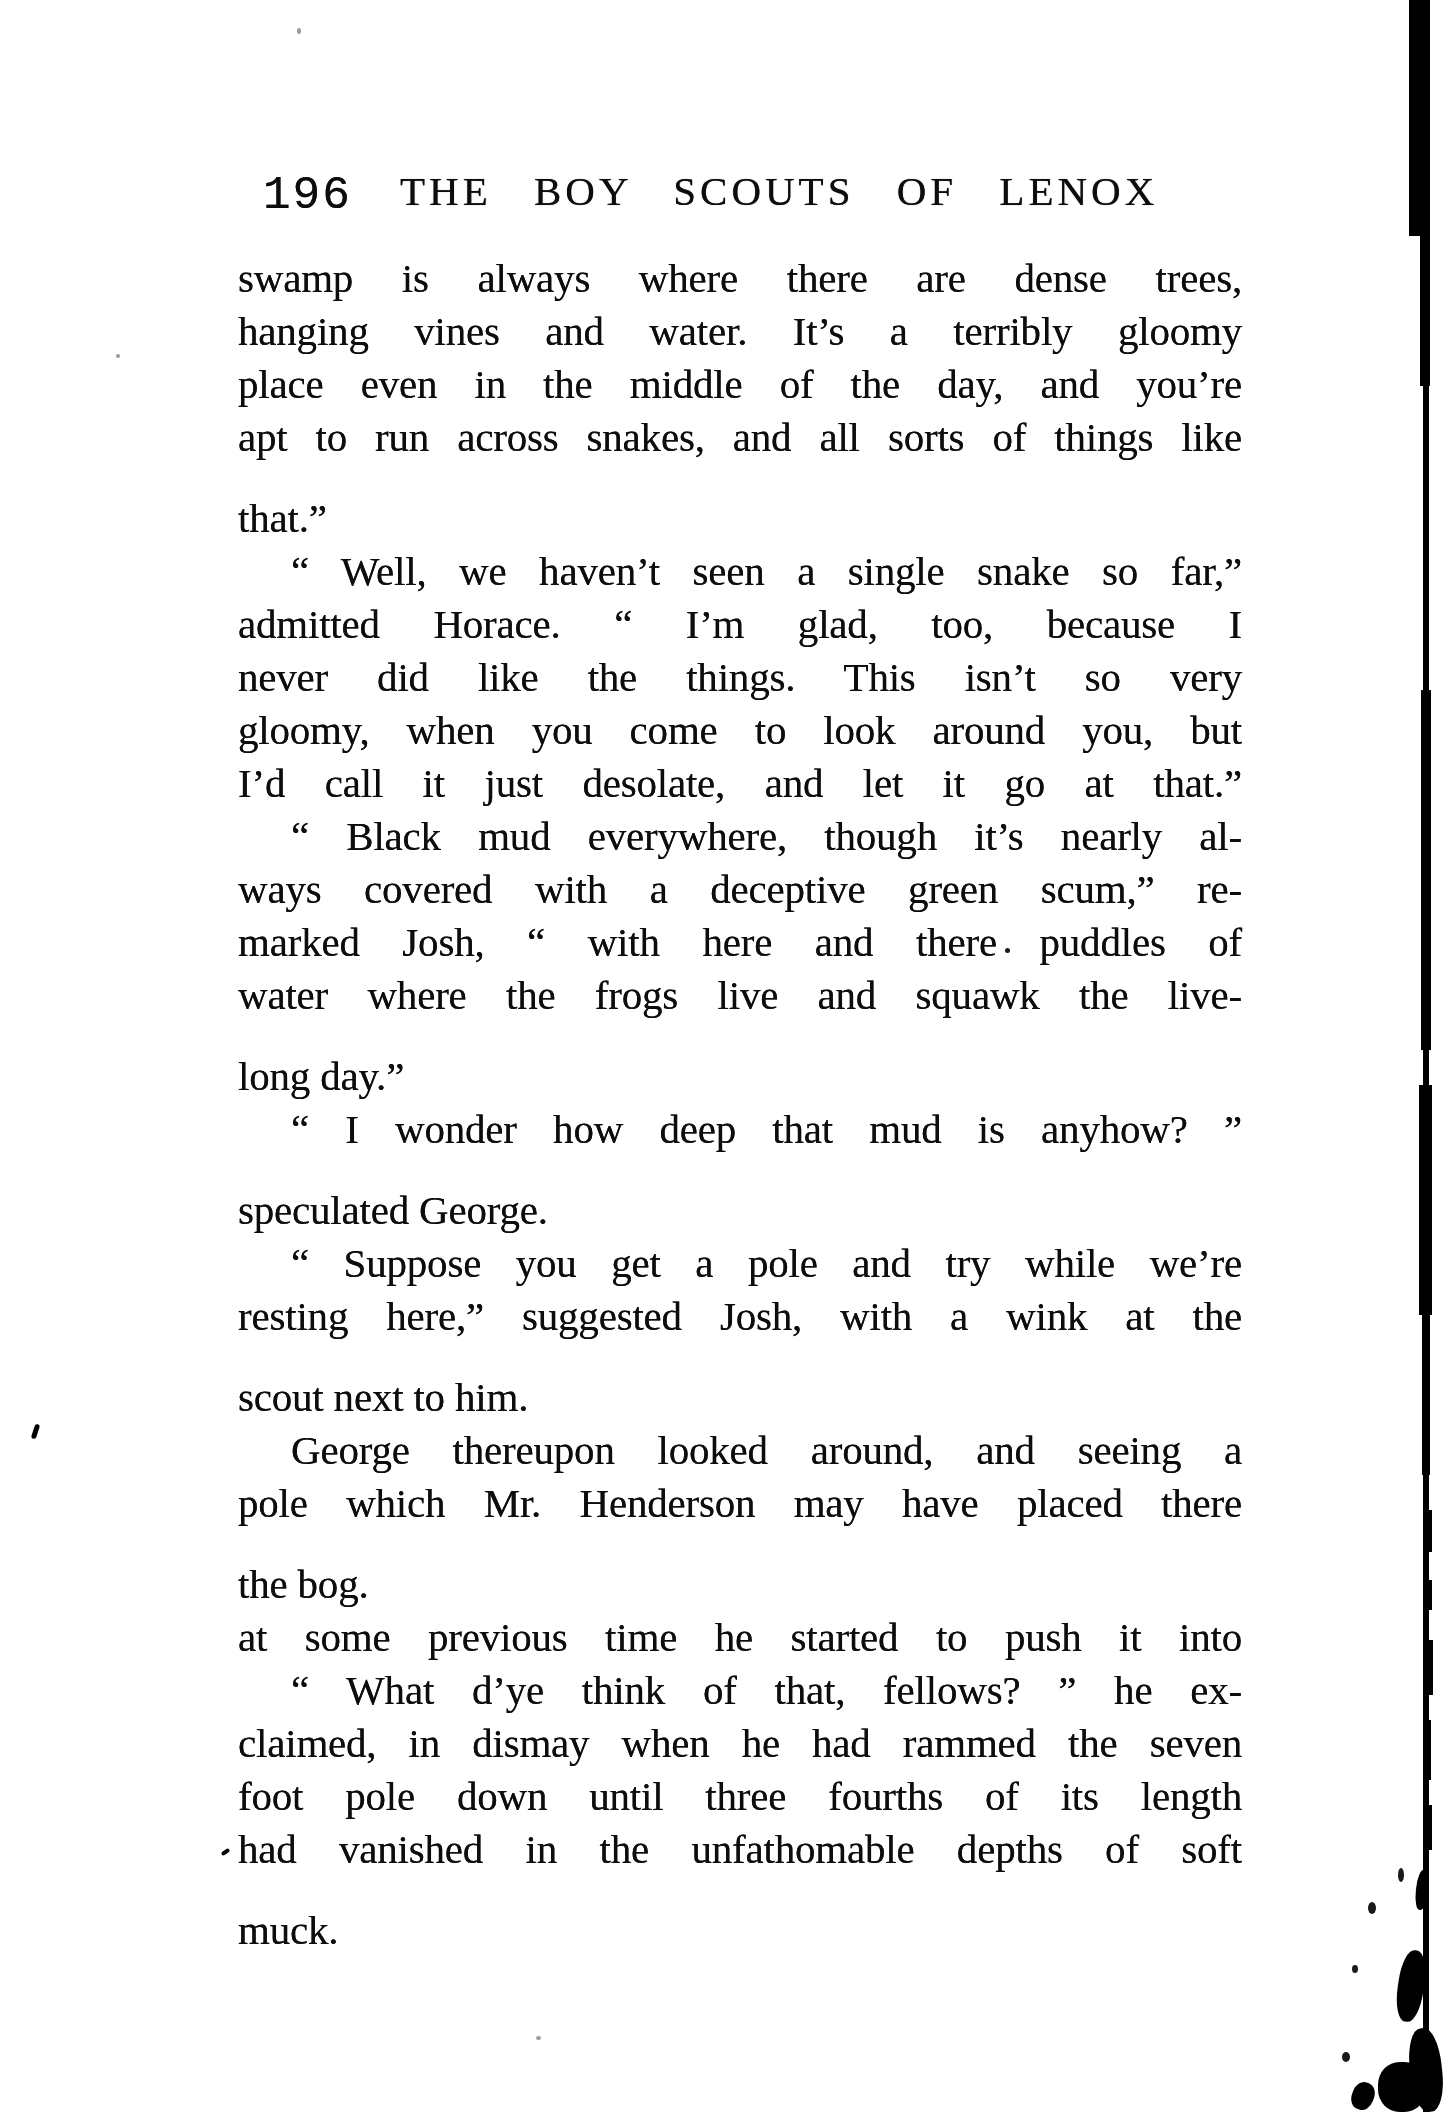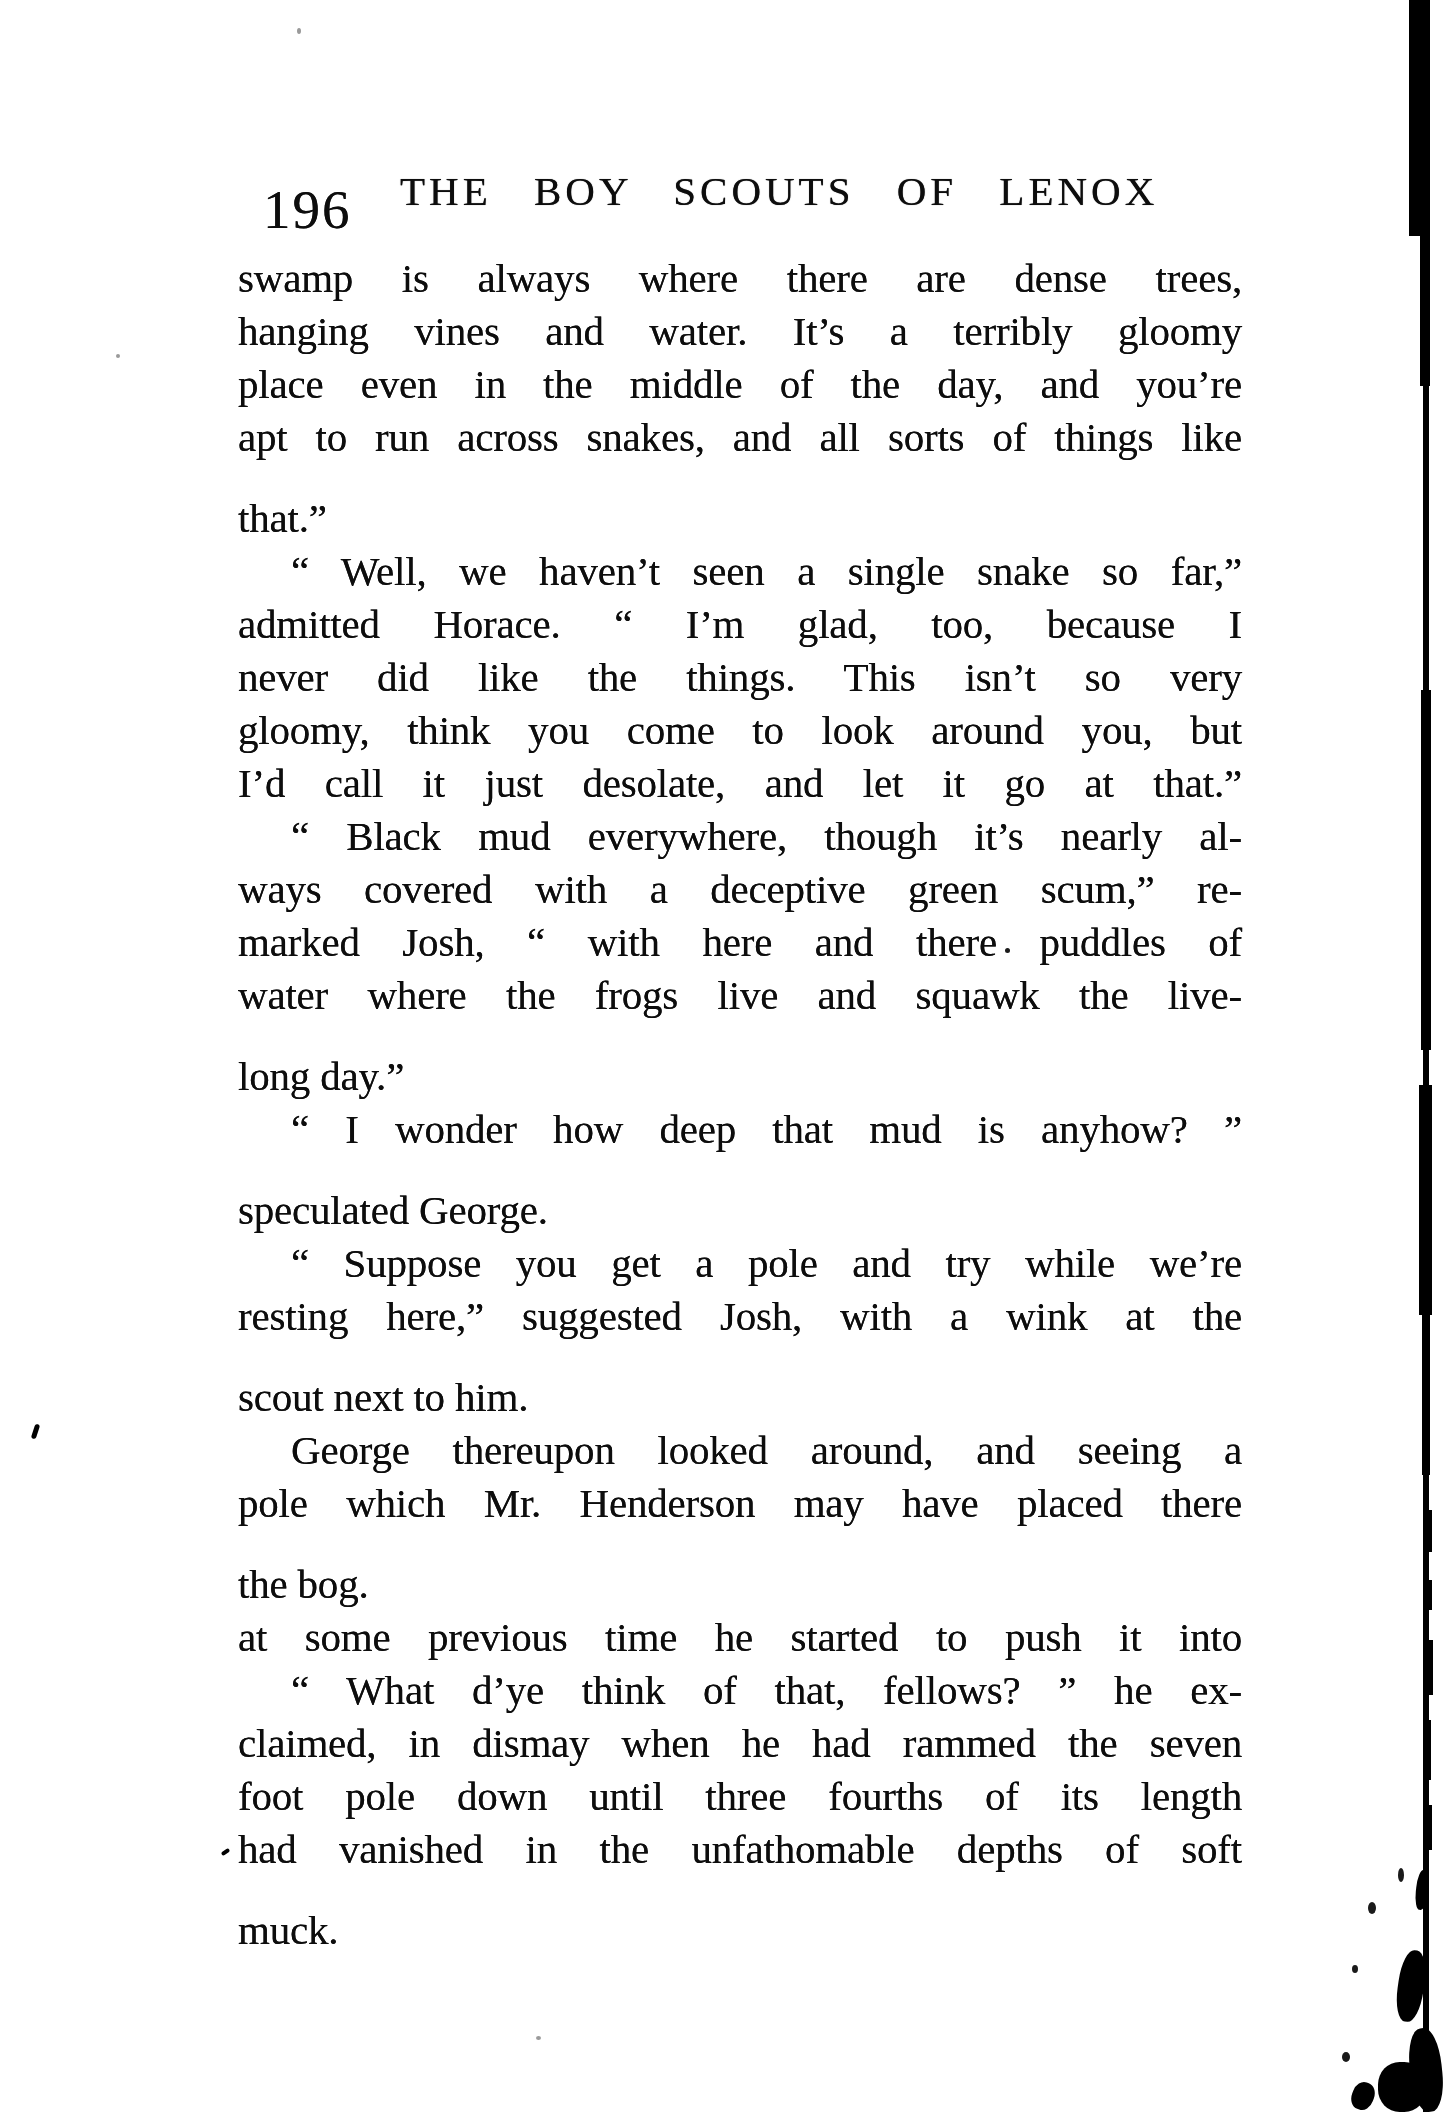--- a/index.html
+++ b/index.html
@@ -7,23 +7,24 @@
     position:relative;
     width:1444px;height:2112px;
     background:#ffffff;
     overflow:hidden;
     font-family:"Liberation Serif","DejaVu Serif",serif;
     color:#0d0d0d;
   }
   
   #hdr{position:absolute;left:246px;top:160px;width:1004px;height:52px;}
   .pagenum{
-    position:absolute;left:17px;top:18px;
-    font-size:55px;letter-spacing:2px;
+    position:absolute;left:17px;top:10px;
+    font-size:46px;letter-spacing:2px;
     text-shadow:0 0 0.6px rgba(0,0,0,.85);
+    font-family:Liberation Mono, monospace;
   }
   .booktitle{
     position:absolute;left:154px;top:0;
     font-size:41px;letter-spacing:4px;word-spacing:28px;
     white-space:nowrap;
     text-shadow:0 0 0.7px rgba(0,0,0,.85);
     margin-top:7px;
   }
   
   #textblock{position:absolute;left:238px;top:252px;width:1004px;}
@@ -56,21 +57,21 @@
 
   <div id="textblock">
     <div class="bline">swamp is always where there are dense trees,</div>
     <div class="bline">hanging vines and water.  It’s a terribly gloomy</div>
     <div class="bline">place even in the middle of the day, and you’re</div>
     <div class="bline">apt to run across snakes, and all sorts of things like</div>
     <div class="bline last">that.”</div>
     <div class="bline indent">“ Well, we haven’t seen a single snake so far,”</div>
     <div class="bline">admitted Horace.  “ I’m glad, too, because I</div>
     <div class="bline">never did like the things.  This isn’t so very</div>
-    <div class="bline">gloomy, think you come to look around you, but</div>
+    <div class="bline">gloomy, when you come to look around you, but</div>
     <div class="bline">I’d call it just desolate, and let it go at that.”</div>
     <div class="bline indent">“ Black mud everywhere, though it’s nearly al-</div>
     <div class="bline">ways covered with a deceptive green scum,” re-</div>
     <div class="bline">marked Josh, “ with here and there puddles of</div>
     <div class="bline">water where the frogs live and squawk the live-</div>
     <div class="bline last">long day.”</div>
     <div class="bline indent">“ I wonder how deep that mud is anyhow? ”</div>
     <div class="bline last">speculated George.</div>
     <div class="bline indent">“ Suppose you get a pole and try while we’re</div>
     <div class="bline">resting here,” suggested Josh, with a wink at the</div>

